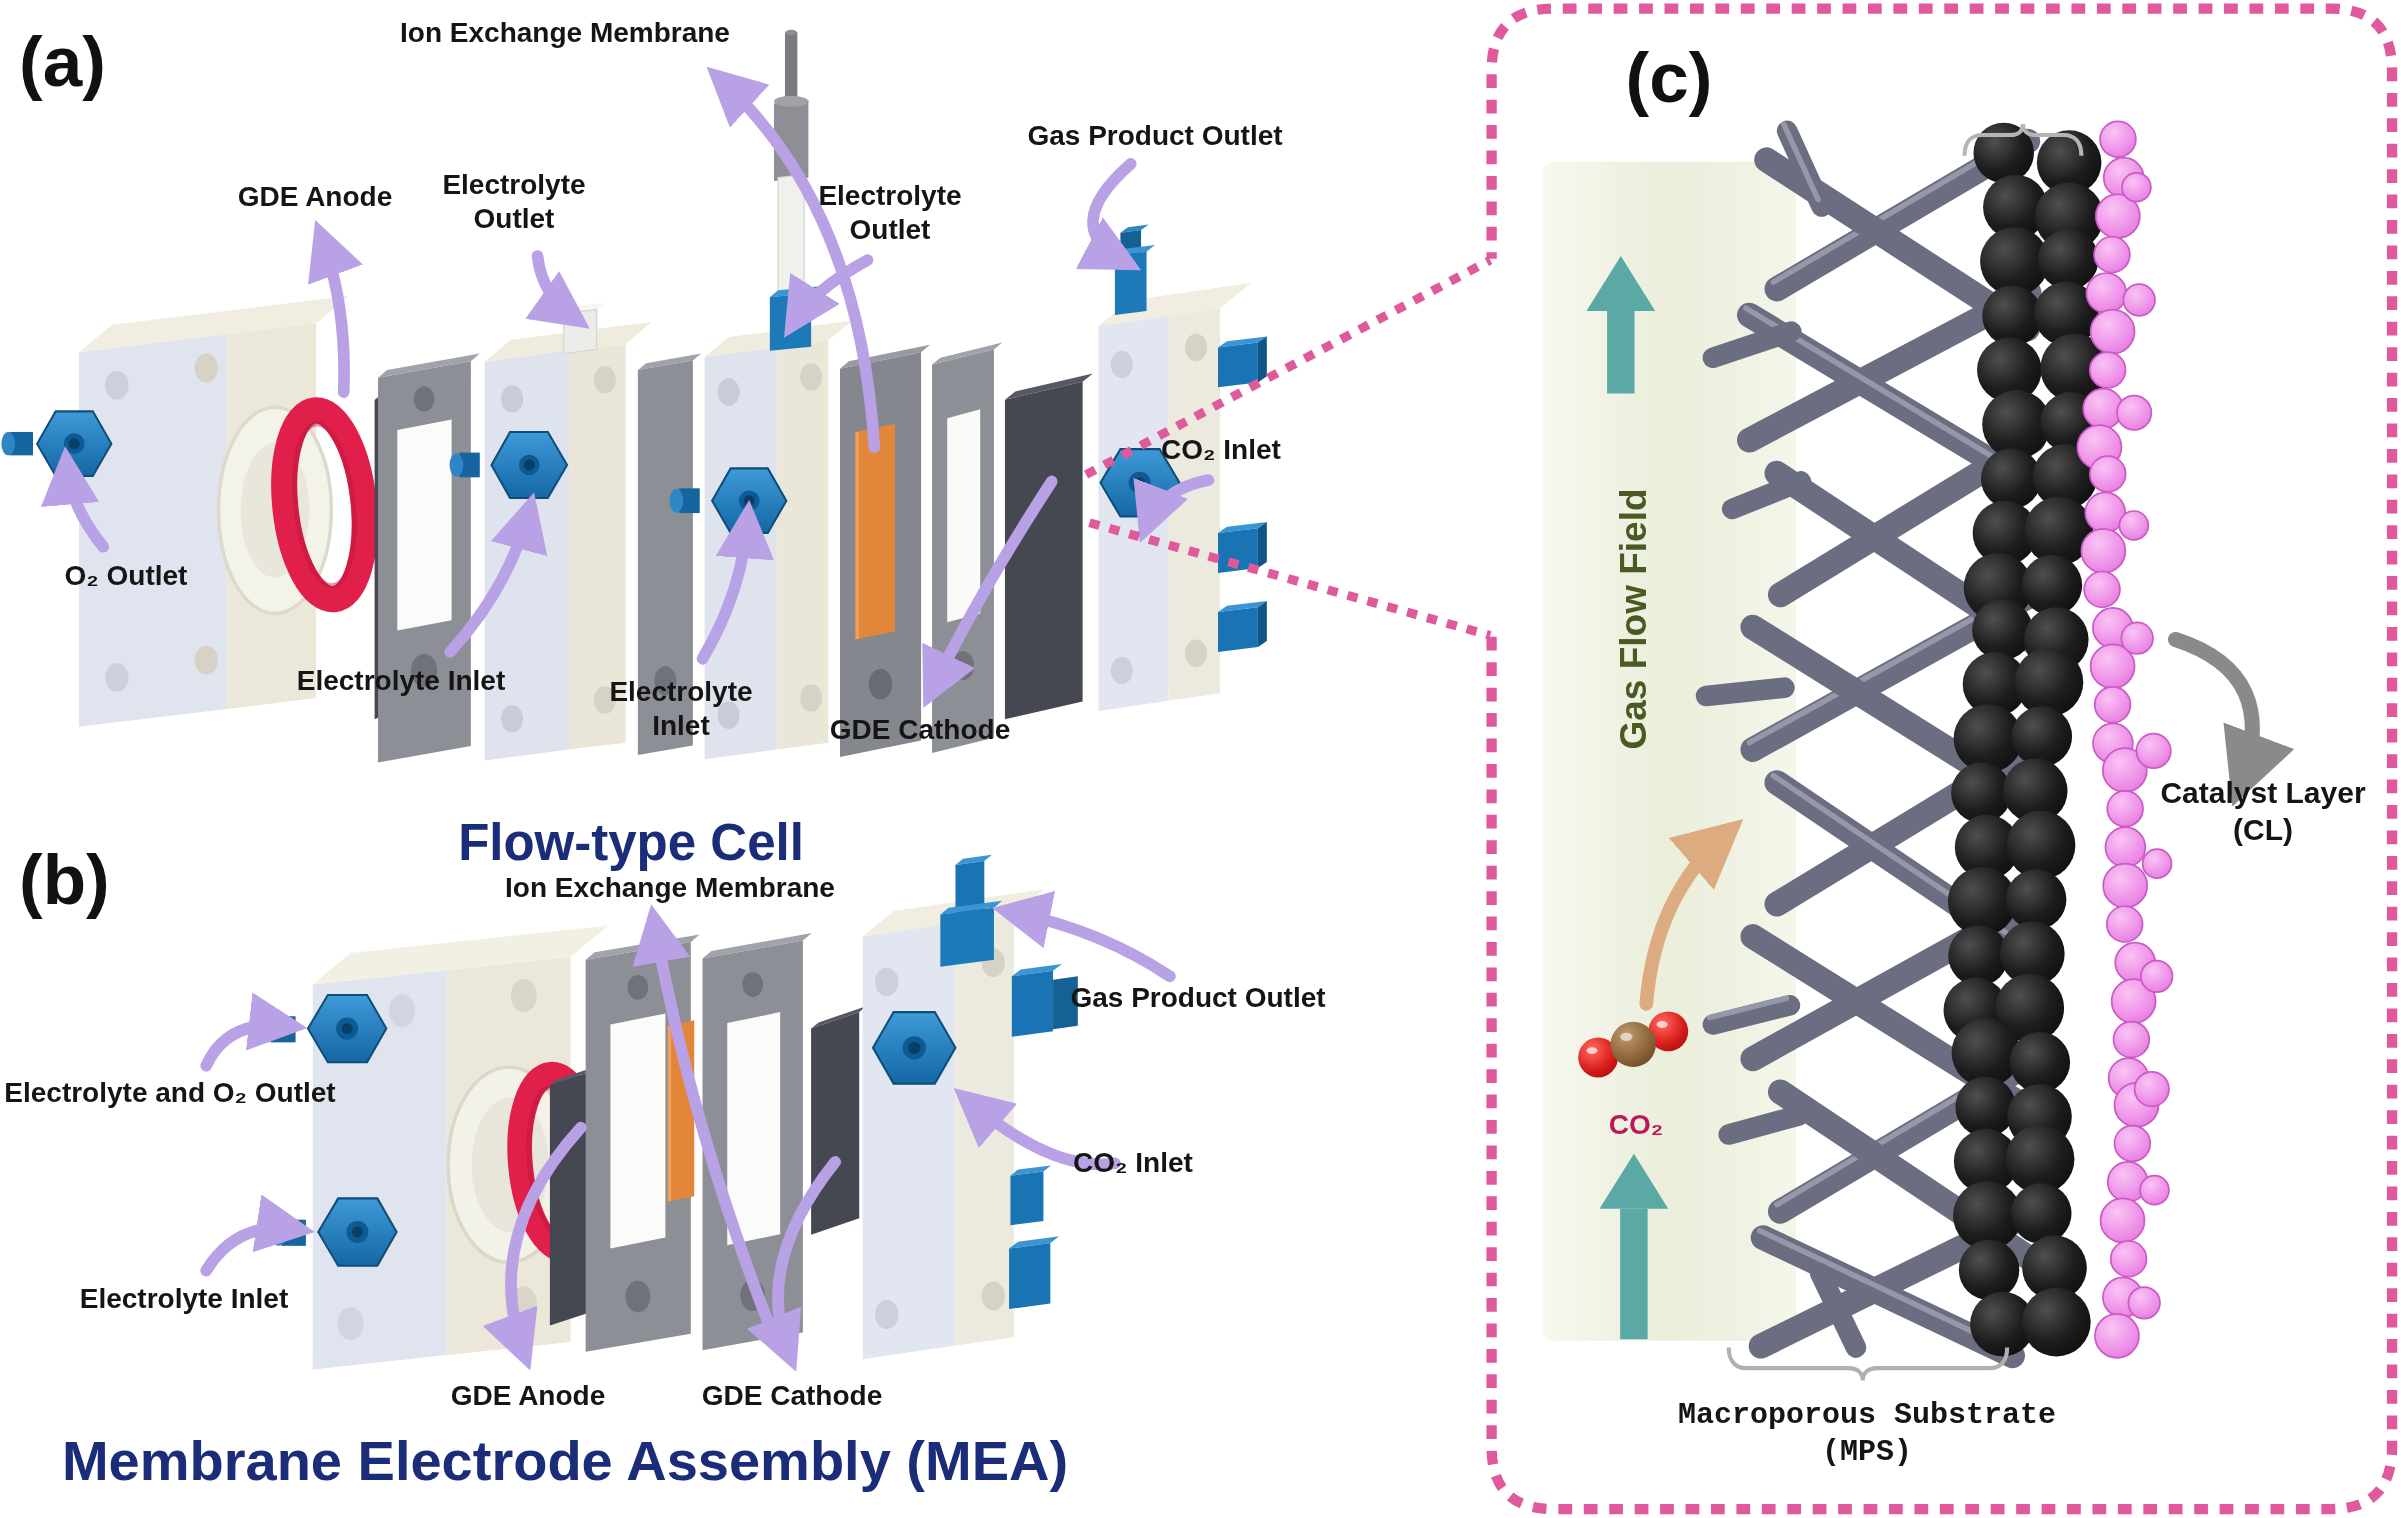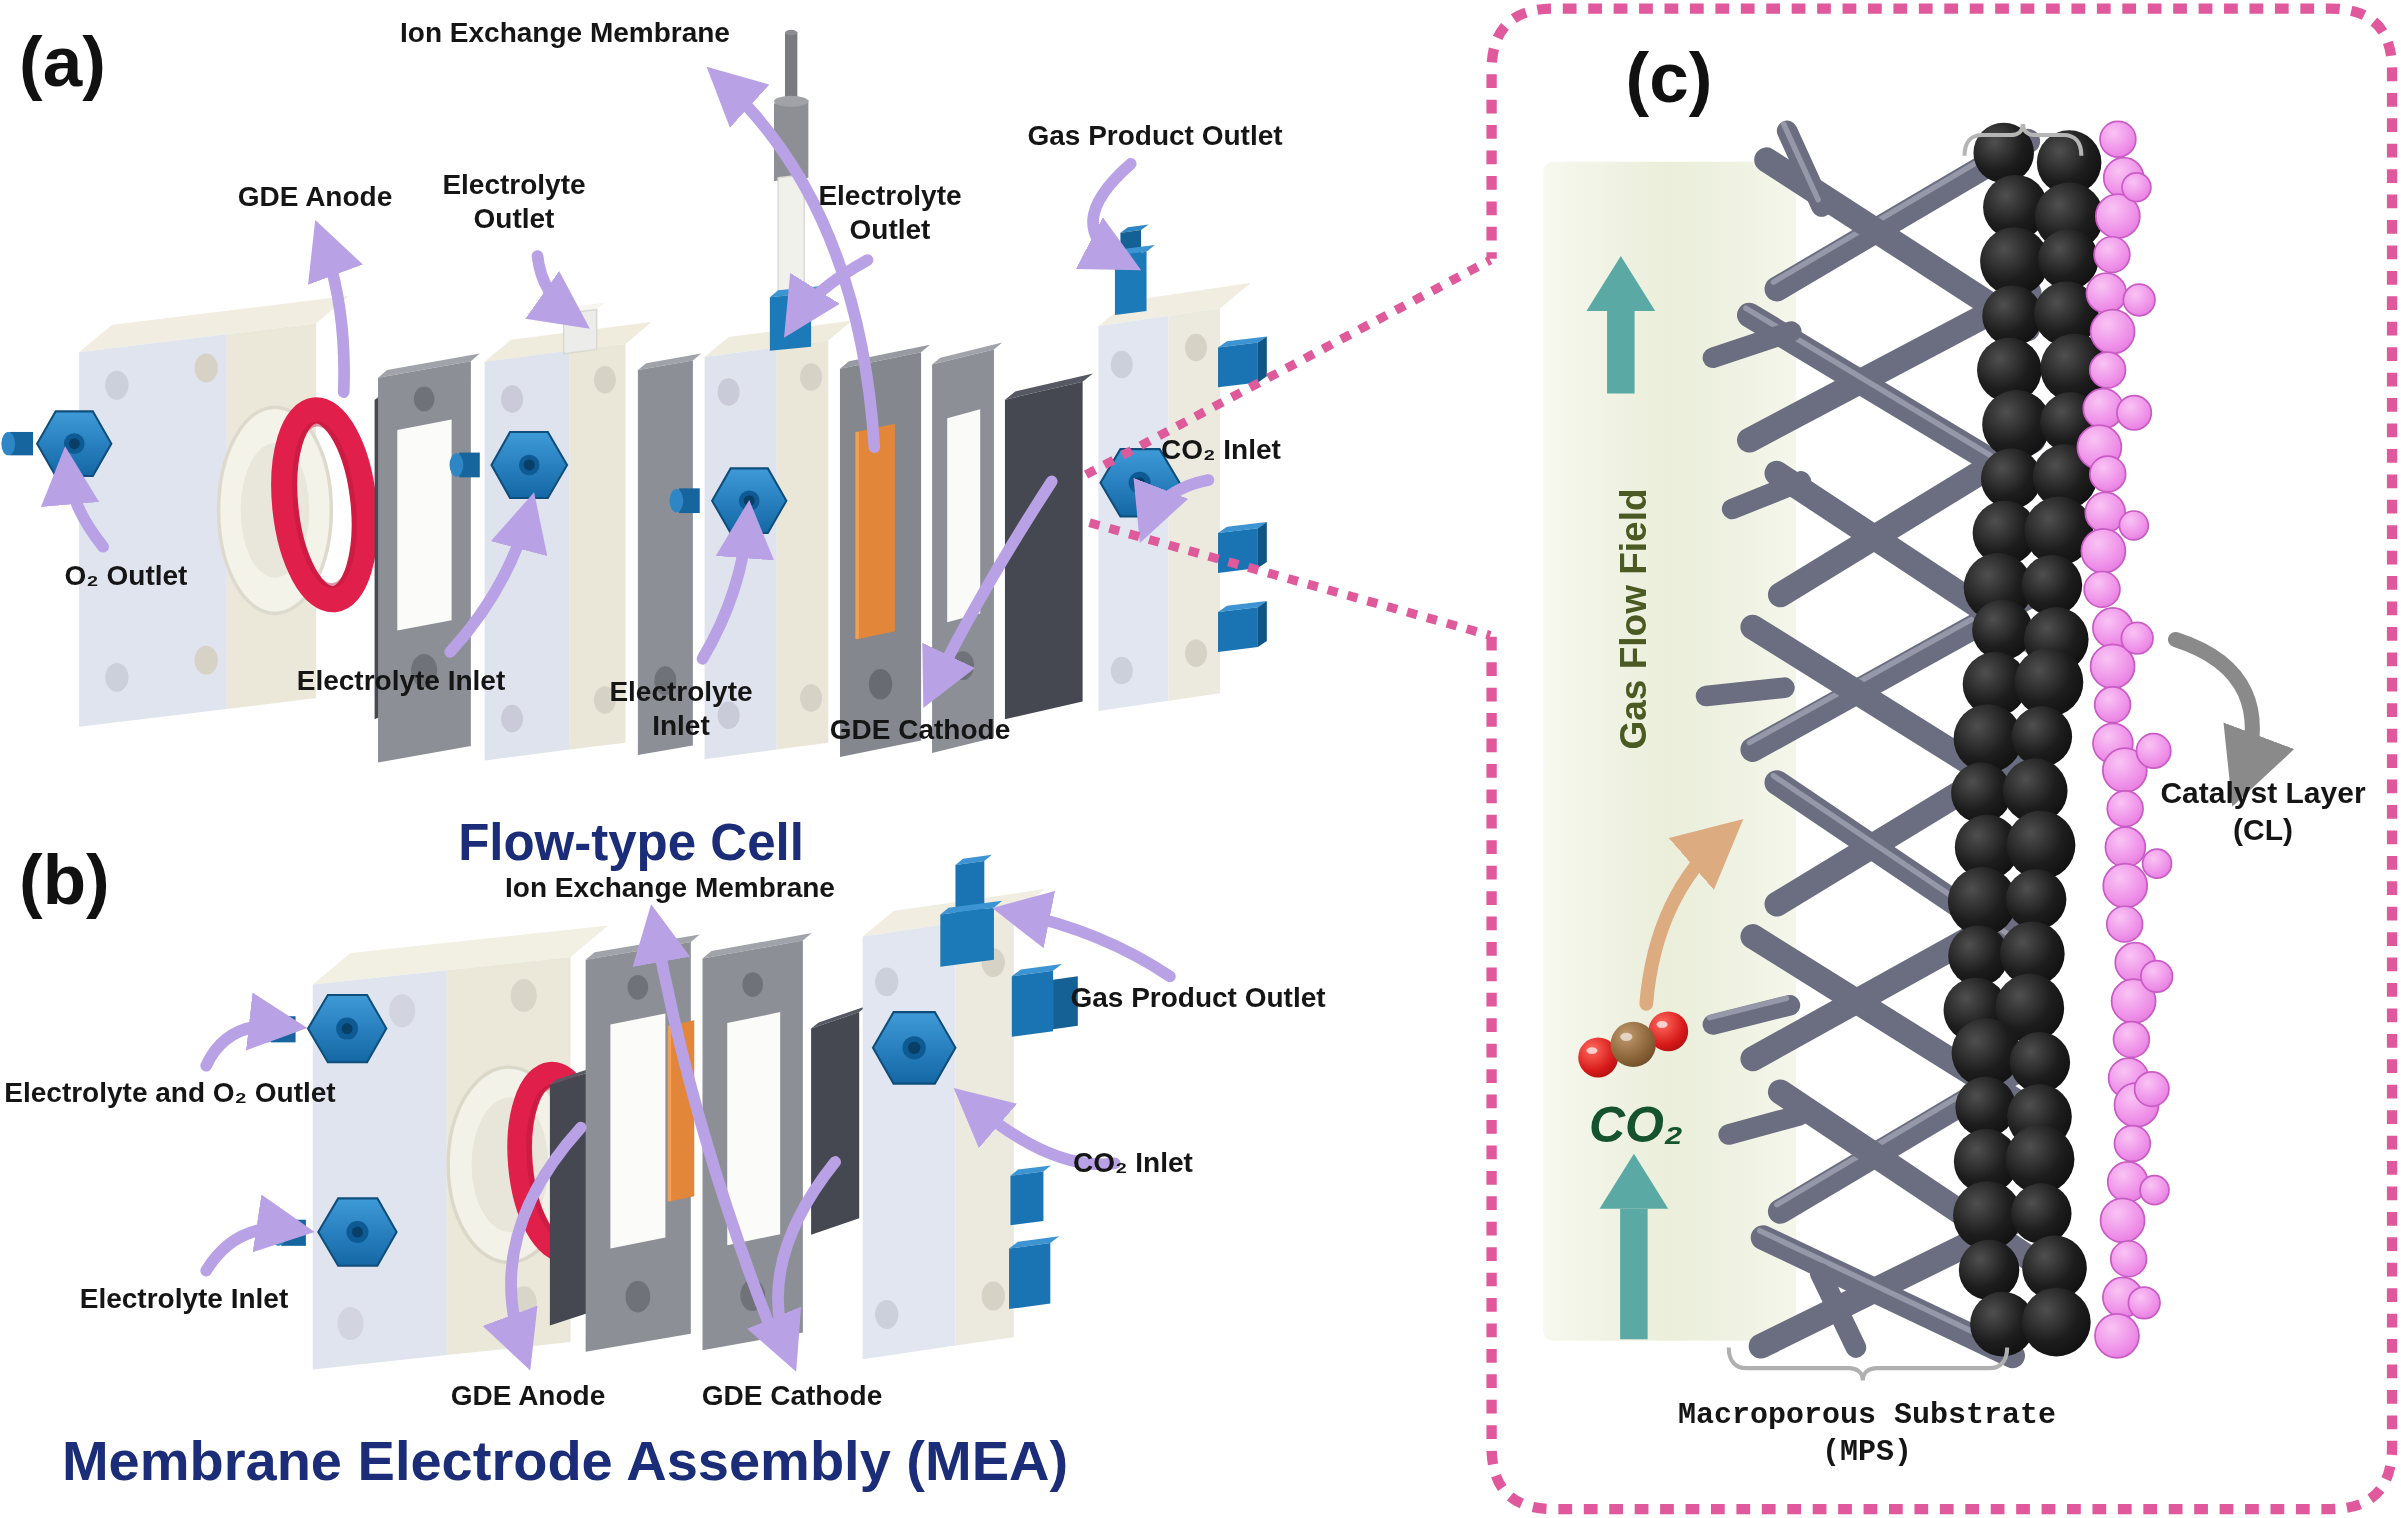--- a/index.html
+++ b/index.html
@@ -11,21 +11,21 @@
   .lbl span{display:block;}
   .tag{position:absolute;font-weight:bold;font-size:71px;color:#111;transform:none;}
   .tag-c{position:absolute;transform:translate(-50%,-50%);font-weight:bold;font-size:71px;color:#111;}
   .title-a{position:absolute;transform:translate(-50%,-50%);font-weight:bold;font-size:51px;
            color:#1b2d78;white-space:nowrap;margin-top:29px;}
   .title-b{position:absolute;transform:translate(-50%,-50%);font-weight:bold;font-size:56px;
            color:#1b2d78;white-space:nowrap;}
   .c-lbl{font-size:30px;}
   .gff{position:absolute;transform:translate(-50%,-50%) rotate(-90deg);font-weight:bold;
        font-size:37px;color:#4a5a22;white-space:nowrap;}
-  .co2txt{font-size:50px;color:#14532d;font-style:italic;}
+  .co2txt{font-size:28px;color:#be185d;}
 </style>
 </head>
 <body>
 
 <div class="canvas">
 
 <svg class="scene" width="2401" height="1519" viewBox="0 0 3493 2209">
   <defs>
     <linearGradient id="gBlue" x1="0" y1="0" x2="0" y2="1">
       <stop offset="0" stop-color="#3f9ad8"></stop>

